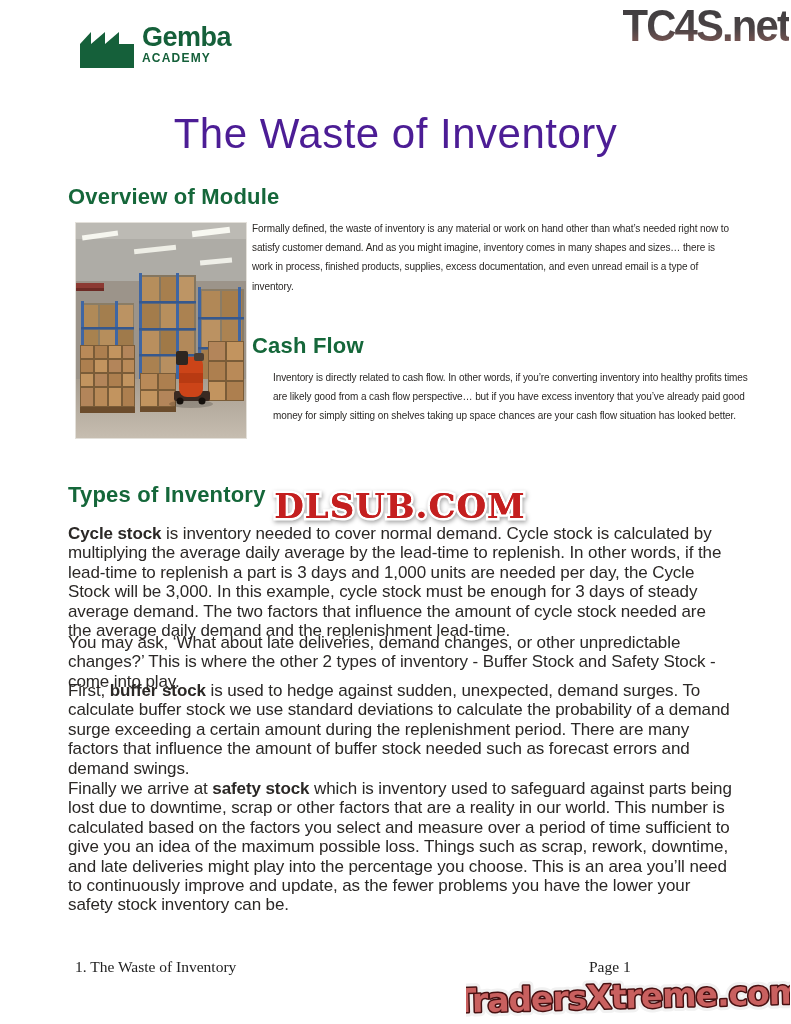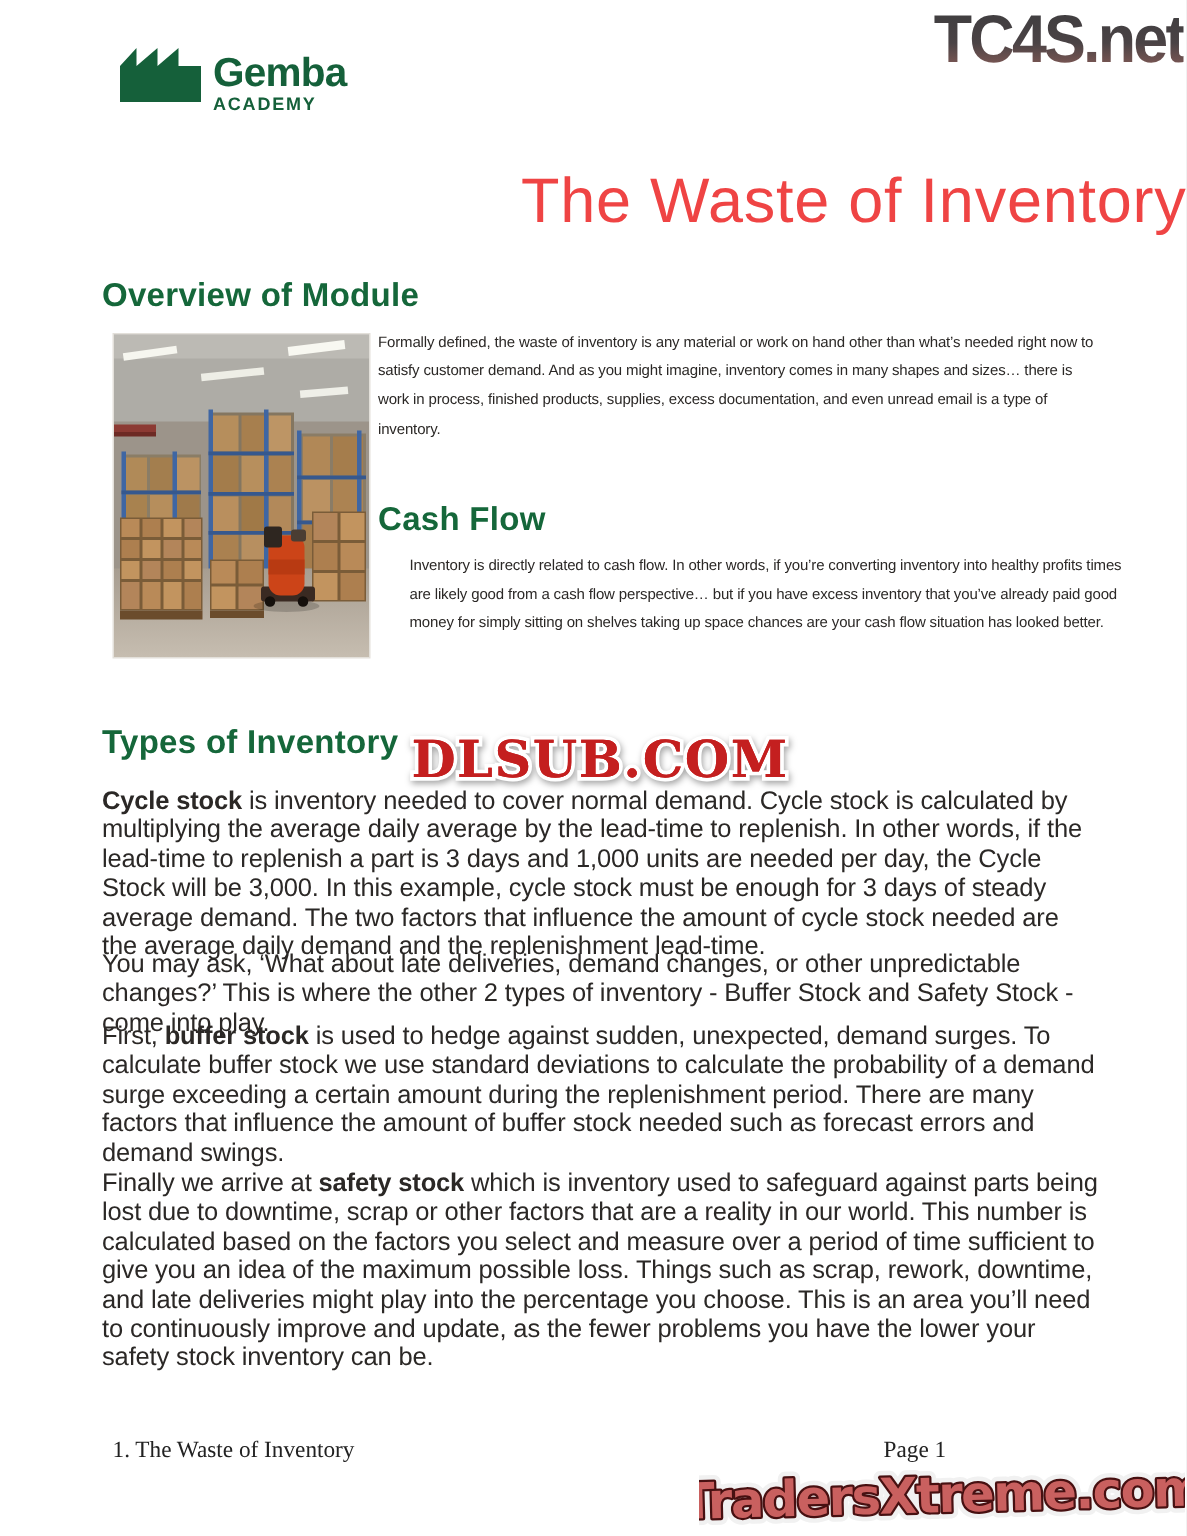--- a/index.html
+++ b/index.html
@@ -4,35 +4,35 @@
 <style>
   html,body{margin:0;padding:0;background:#e8e8e8;}
   .page{
     position:relative;width:791px;height:1024px;background:#ffffff;
     margin:0 auto;overflow:hidden;
     font-family:"Liberation Sans",sans-serif;color:#2b2826;
   }
   .abs{position:absolute;}
 
   
-  .logo{left:78px;top:24px;display:flex;align-items:flex-end;gap:6px;}
+  .logo{left:78px;top:24px;display:flex;align-items:flex-start;gap:6px;}
   .logo-text{line-height:1;}
   .logo-name{font-size:27px;font-weight:700;color:#15603a;letter-spacing:-0.5px;}
   .logo-sub{font-size:12px;font-weight:700;color:#15603a;letter-spacing:1.2px;margin-top:1px;}
 
   
   .tc4s{
     right:2px;top:0px;font-size:45px;font-weight:700;letter-spacing:-2px;
     background:linear-gradient(180deg,#3c3c3e 0%,#4a4345 55%,#96625c 100%);
     -webkit-background-clip:text;background-clip:text;color:transparent;
     transform:scaleX(0.93);transform-origin:right top;
   }
 
-  .title{left:0;top:110px;width:100%;text-align:right;font-size:42px;font-weight:400;
-    letter-spacing:0.5px;color:#ef4444;}
+  .title{left:0;top:110px;width:100%;text-align:center;font-size:42px;font-weight:400;
+    letter-spacing:0.5px;color:#4c1d95;}
 
   .green-h{font-size:22px;font-weight:700;color:#15673a;letter-spacing:0.2px;}
   .h-overview{left:68px;top:184px;}
   .h-cashflow{left:252px;top:333px;}
   .h-types{left:68px;top:482px;}
 
   .body-txt{font-size:10px;line-height:19.2px;letter-spacing:-0.1px;}
   .p-overview{left:252px;top:219px;width:478px;}
   .p-cashflow{left:252px;top:368px;width:478px;margin-left:21px;}
   .wide{width:664px;font-size:17px;line-height:19.4px;}

